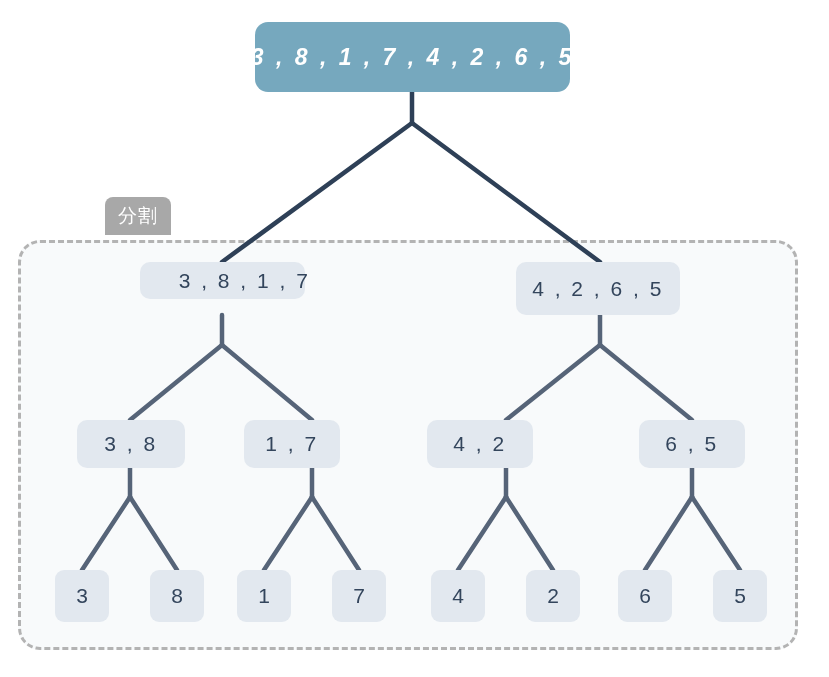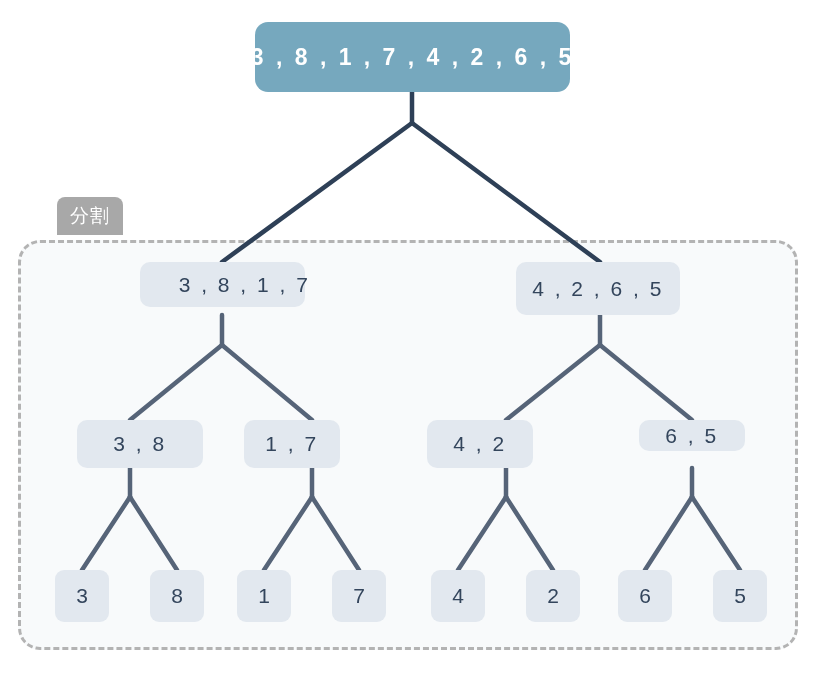--- a/index.html
+++ b/index.html
@@ -42,20 +42,21 @@
     box-sizing: border-box;
     background: #a8a8a8;
     color: #ffffff;
     border-radius: 8px 8px 0 0;
     font-size: 19px;
     line-height: 1;
     letter-spacing: 1px;
     padding: 9px 13px 10px 13px;
     z-index: 3;
     white-space: nowrap;
+    margin-left: 48px;
   }
   
   .node {
     position: absolute;
     box-sizing: border-box;
     display: flex;
     align-items: center;
     justify-content: center;
     border-radius: 10px;
     background: #e2e8ef;
@@ -65,20 +66,21 @@
     white-space: nowrap;
     z-index: 2;
   }
   .node.root {
     background: #76a8be;
     color: #ffffff;
     border-radius: 13px;
     font-size: 23px;
     letter-spacing: 3px;
     font-weight: bold;
+    font-style: italic;
   }
   .node.leaf {
     border-radius: 9px;
     letter-spacing: 0px;
   }
 </style>
 </head>
 <body>
 
 <div id="canvas">
@@ -119,27 +121,27 @@
       <path d="M 506 497 L 553 570"></path>
 
       <path d="M 692 468 L 692 497"></path>
       <path d="M 692 497 L 645 570"></path>
       <path d="M 692 497 L 740 570"></path>
     </g>
   </svg>
 
   <div class="node root" style="left:255px; top:22px; width:315px; height:70px;">3 , 8 , 1 , 7 , 4 , 2 , 6 , 5</div>
 
-  <div class="node" style="left:140px; top:262px; width:165px; height:45px;padding-left:44px;">3 , 8 , 1 , 7</div>
+  <div class="node" style="left:140px; top:262px; width:165px; height:37px;padding-left:44px;">3 , 8 , 1 , 7</div>
   <div class="node" style="left:516px; top:262px; width:164px; height:53px;">4 , 2 , 6 , 5</div>
 
-  <div class="node" style="left:77px; top:420px; width:126px; height:48px;">3 , 8</div>
+  <div class="node" style="left:77px; top:420px; width:108px; height:48px;">3 , 8</div>
   <div class="node" style="left:244px; top:420px; width:96px; height:48px;">1 , 7</div>
   <div class="node" style="left:427px; top:420px; width:106px; height:48px;">4 , 2</div>
-  <div class="node" style="left:639px; top:420px; width:106px; height:31px;">6 , 5</div>
+  <div class="node" style="left:639px; top:420px; width:106px; height:48px;">6 , 5</div>
 
   <div class="node leaf" style="left:55px; top:570px; width:54px; height:52px;">3</div>
   <div class="node leaf" style="left:150px; top:570px; width:54px; height:52px;">8</div>
   <div class="node leaf" style="left:237px; top:570px; width:54px; height:52px;">1</div>
   <div class="node leaf" style="left:332px; top:570px; width:54px; height:52px;">7</div>
   <div class="node leaf" style="left:431px; top:570px; width:54px; height:52px;">4</div>
   <div class="node leaf" style="left:526px; top:570px; width:54px; height:52px;">2</div>
   <div class="node leaf" style="left:618px; top:570px; width:54px; height:52px;">6</div>
   <div class="node leaf" style="left:713px; top:570px; width:54px; height:52px;">5</div>
 

